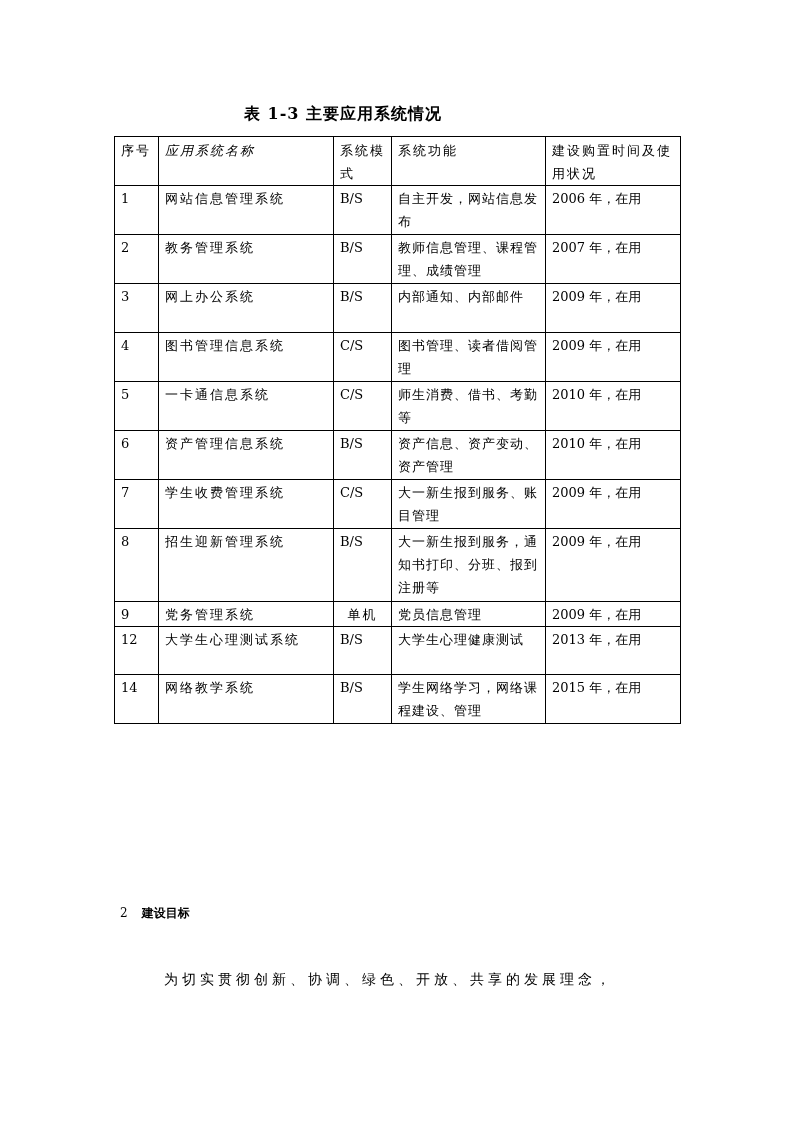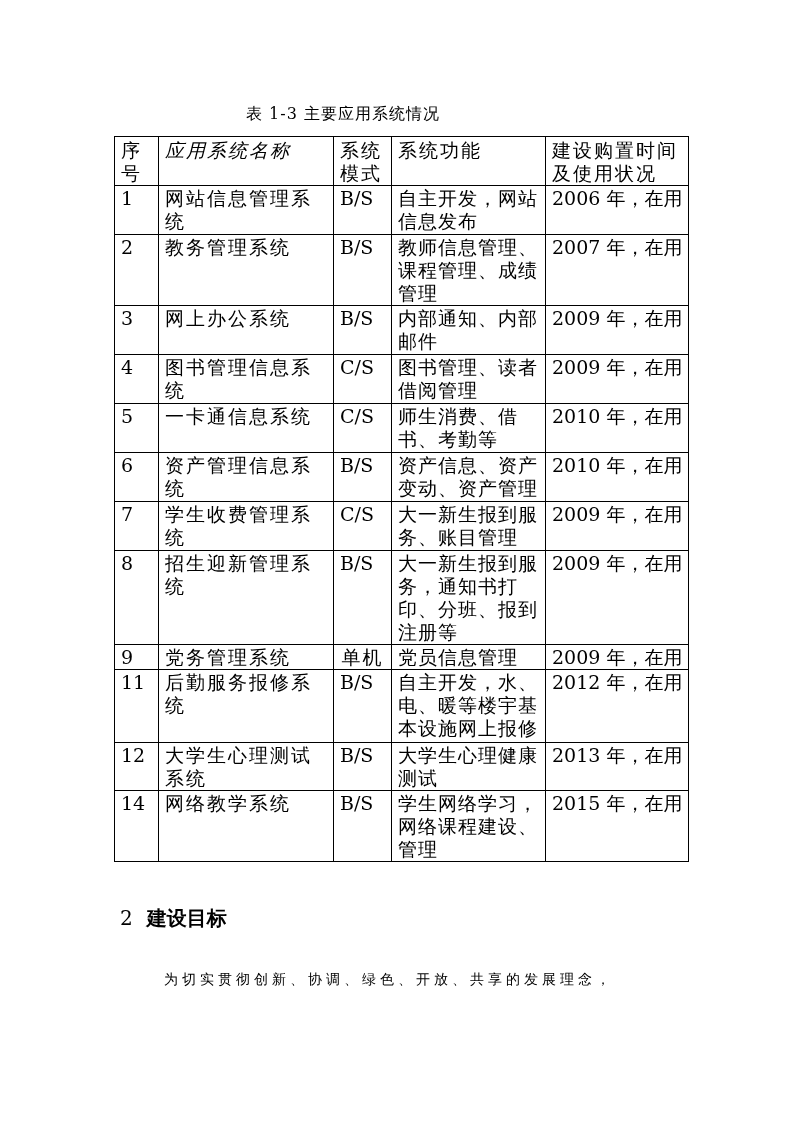--- a/index.html
+++ b/index.html
@@ -1,34 +1,34 @@
 <!DOCTYPE html>
 <html><head>
 <meta charset="utf-8">
 <style>
   html, body { margin: 0; padding: 0; background: #ffffff; }
   body { width: 794px; height: 1122px; position: relative; overflow: hidden;
          font-family: "DejaVu Serif", "Liberation Serif", serif; color: #000; }
   .caption { position: absolute; top: 104px; left: 0; width: 686px; text-align: center;
-             font-size: 16px; letter-spacing: 1px; }
+             font-size: 16px; letter-spacing: 1px; font-weight: bold; }
   table.sys { position: absolute; top: 136px; left: 114px; border-collapse: collapse;
-              font-size: 19px; line-height: 23px; }
+              font-size: 13px; line-height: 23px; }
   table.sys td, table.sys th { border: 1.3px solid #000; vertical-align: top; padding: 1px 6px 0 6px;
               font-weight: normal; text-align: left; }
   table.sys th { padding-top: 2px; letter-spacing: 2px; }
   .c-no { width: 31px; }
   .c-name { width: 162px; font-style: italic; }
   .c-mode { width: 45px; }
   .c-func { width: 141px; }
   .c-time { width: 122px; }
   td.name-mid { vertical-align: middle; padding-top: 6px; letter-spacing: 2px; }
   td.name-top { letter-spacing: 2px; }
   td.func { letter-spacing: 1px; }
   td.time { white-space: pre; }
-  .heading { position: absolute; top: 905px; left: 120px; font-size: 20px; }
+  .heading { position: absolute; top: 905px; left: 120px; font-size: 12px; }
   .heading .num { font-family: "DejaVu Serif", serif; margin-right: 14px; }
   .heading .title { font-family: "DejaVu Sans", sans-serif; font-weight: bold; }
   .para { position: absolute; top: 971px; left: 164px; font-size: 14px; letter-spacing: 4px; }
 </style>
 </head>
 <body>
 
 <div class="caption">表 1-3 主要应用系统情况</div>
 
 <table class="sys">
@@ -98,27 +98,20 @@
       <td class="func">大一新生报到服务，通知书打印、分班、报到注册等</td>
       <td class="time">2009 年，在用</td>
     </tr>
     <tr style="height:25px;">
       <td>9</td>
       <td class="name-top">党务管理系统</td>
       <td style="text-align:center;letter-spacing:2px;">单机</td>
       <td class="func">党员信息管理</td>
       <td class="time">2009 年，在用</td>
     </tr>
-    <tr style="height:73px;">
-      <td>11</td>
-      <td class="name-mid">后勤服务报修系统</td>
-      <td>B/S</td>
-      <td class="func">自主开发，水、电、暖等楼宇基本设施网上报修</td>
-      <td class="time">2012 年，在用</td>
-    </tr>
     <tr style="height:48px;">
       <td>12</td>
       <td class="name-top">大学生心理测试系统</td>
       <td>B/S</td>
       <td class="func">大学生心理健康测试</td>
       <td class="time">2013 年，在用</td>
     </tr>
     <tr style="height:49px;">
       <td>14</td>
       <td class="name-top">网络教学系统</td>

